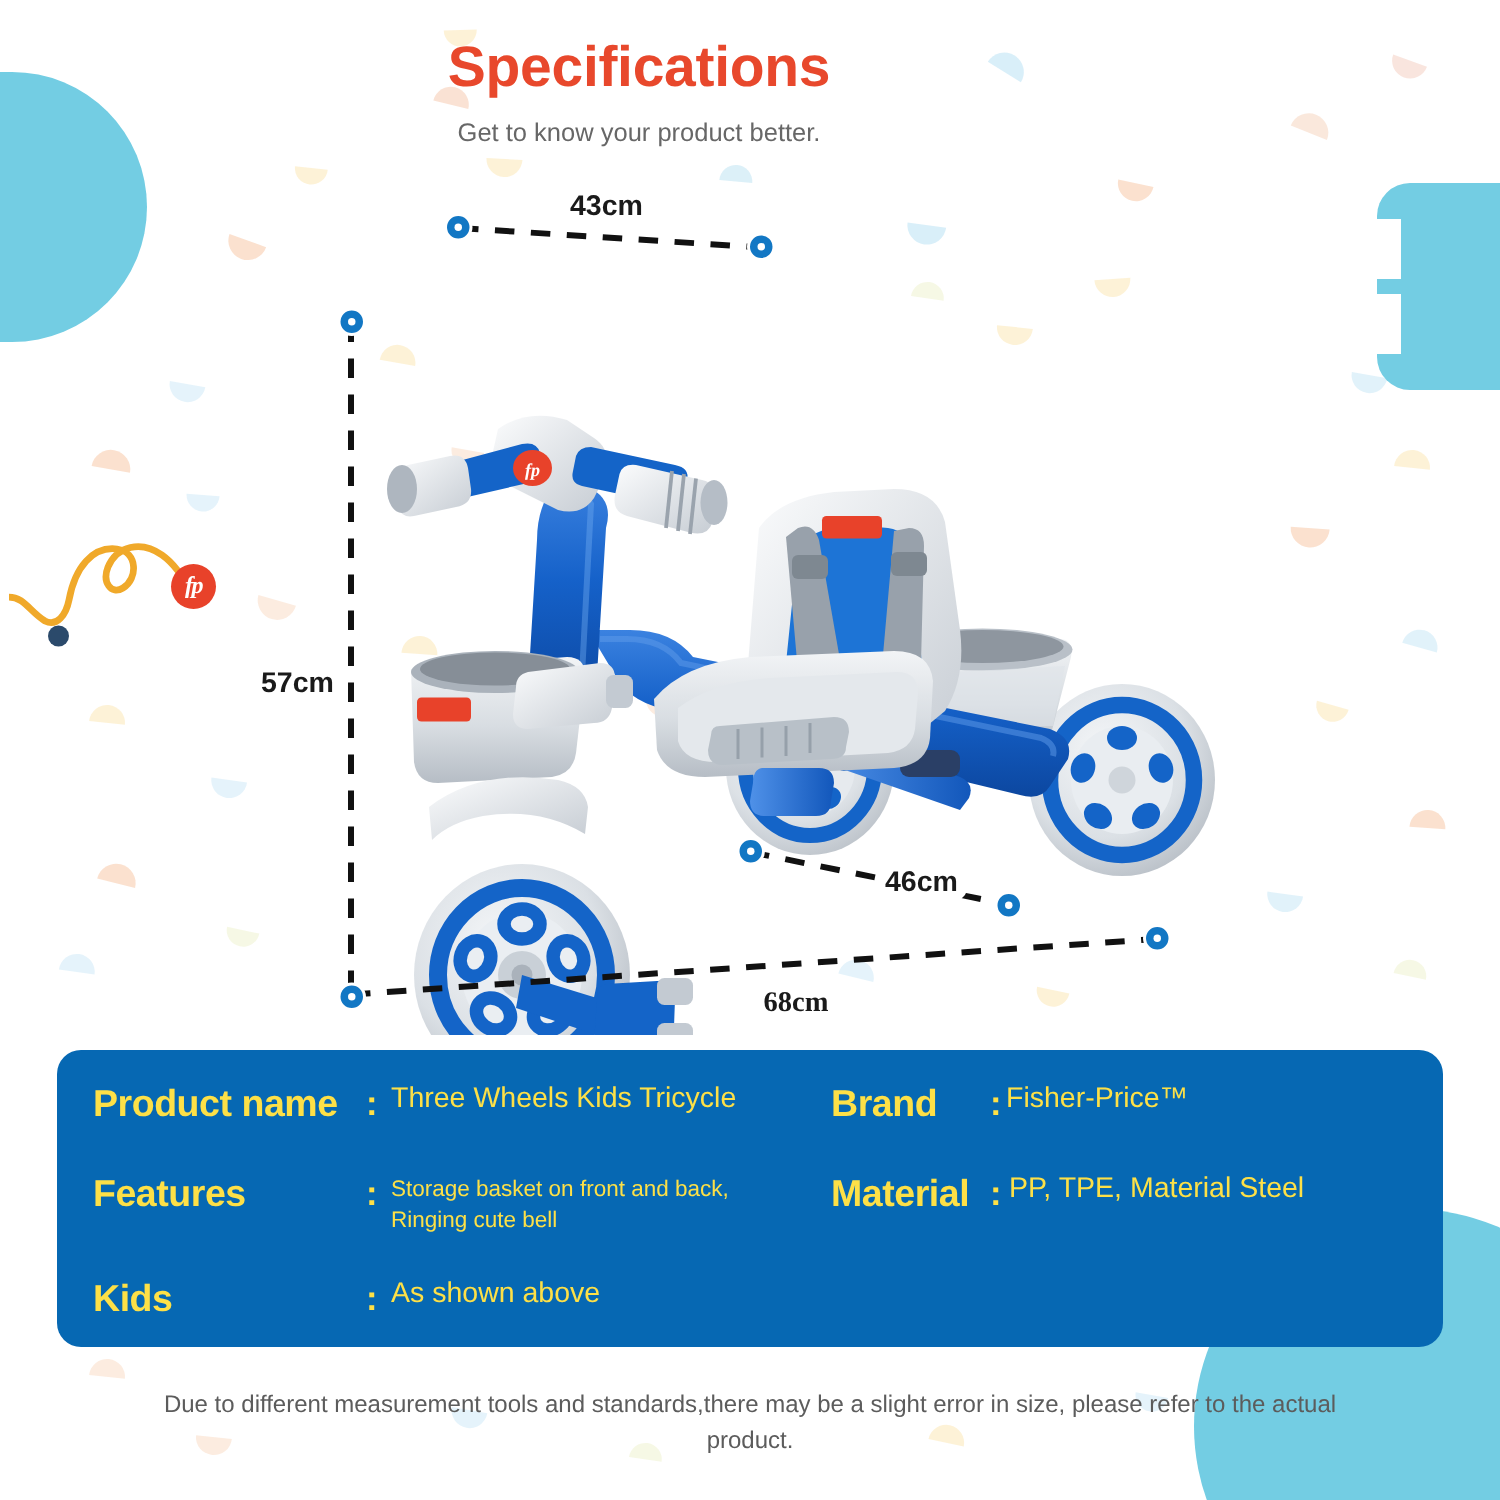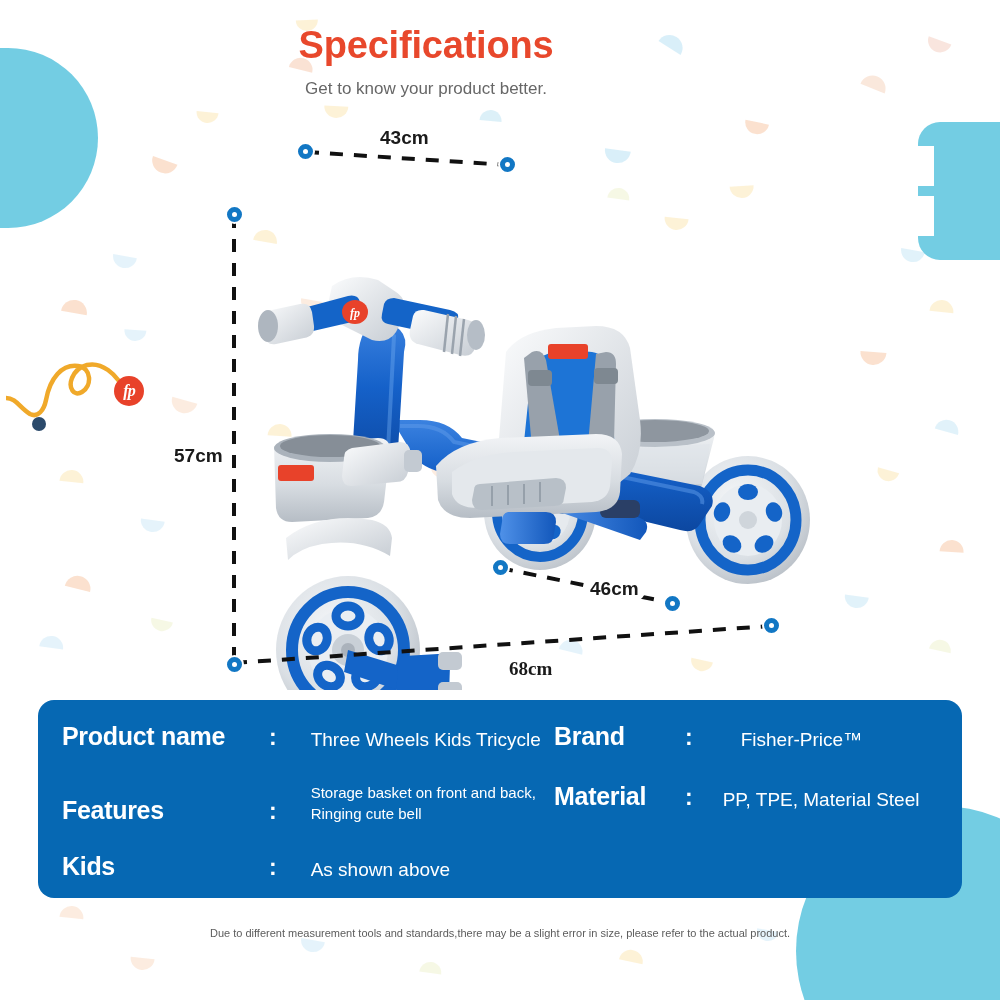--- a/index.html
+++ b/index.html
@@ -204,23 +204,22 @@
     box-sizing: border-box;
   }
   .spec-grid {
     position: relative;
     width: 100%;
     height: 100%;
   }
   .spec-row {
     position: absolute;
     display: flex;
-    align-items: flex-end;
-    color: #ffffff;
-    gap: 25px;
+    align-items: flex-start;
+    color: #fde047;
   }
   .spec-key {
     font-size: 25px;
     font-weight: bold;
     letter-spacing: -0.3px;
   }
   .spec-colon {
     font-size: 23px;
     font-weight: bold;
   }
@@ -244,21 +243,21 @@
   .key-w-mat { width: 106px; display: inline-block; }
   .colon-gap { margin: 0 9px 0 0; }
 
   
   .footer {
     position: absolute;
     left: 100px;
     top: 925px;
     width: 800px;
     text-align: center;
-    font-size: 11px;
+    font-size: 16px;
     line-height: 1.5;
     color: #5c5c5c;
   }
 </style>
 </head>
 <body>
 
 <div id="page">
 
   <div class="bg-layer">
@@ -555,21 +554,21 @@
 
       <div class="spec-row row-size">
         <span class="spec-key key-w-left">Kids</span>
         <span class="spec-colon colon-gap">:</span>
         <span class="spec-val">As shown above</span>
       </div>
 
       <div class="spec-row row-brand">
         <span class="spec-key key-w-brand">Brand</span>
         <span class="spec-colon">:</span>
-        <span class="spec-val" style="margin-left:23px;">Fisher-Price™</span>
+        <span class="spec-val" style="margin-left:3px;">Fisher-Price™</span>
       </div>
 
       <div class="spec-row row-mat">
         <span class="spec-key key-w-mat">Material</span>
         <span class="spec-colon">:</span>
         <span class="spec-val" style="margin-left:5px;">PP, TPE, Material Steel</span>
       </div>
 
     </div>
   </div>

